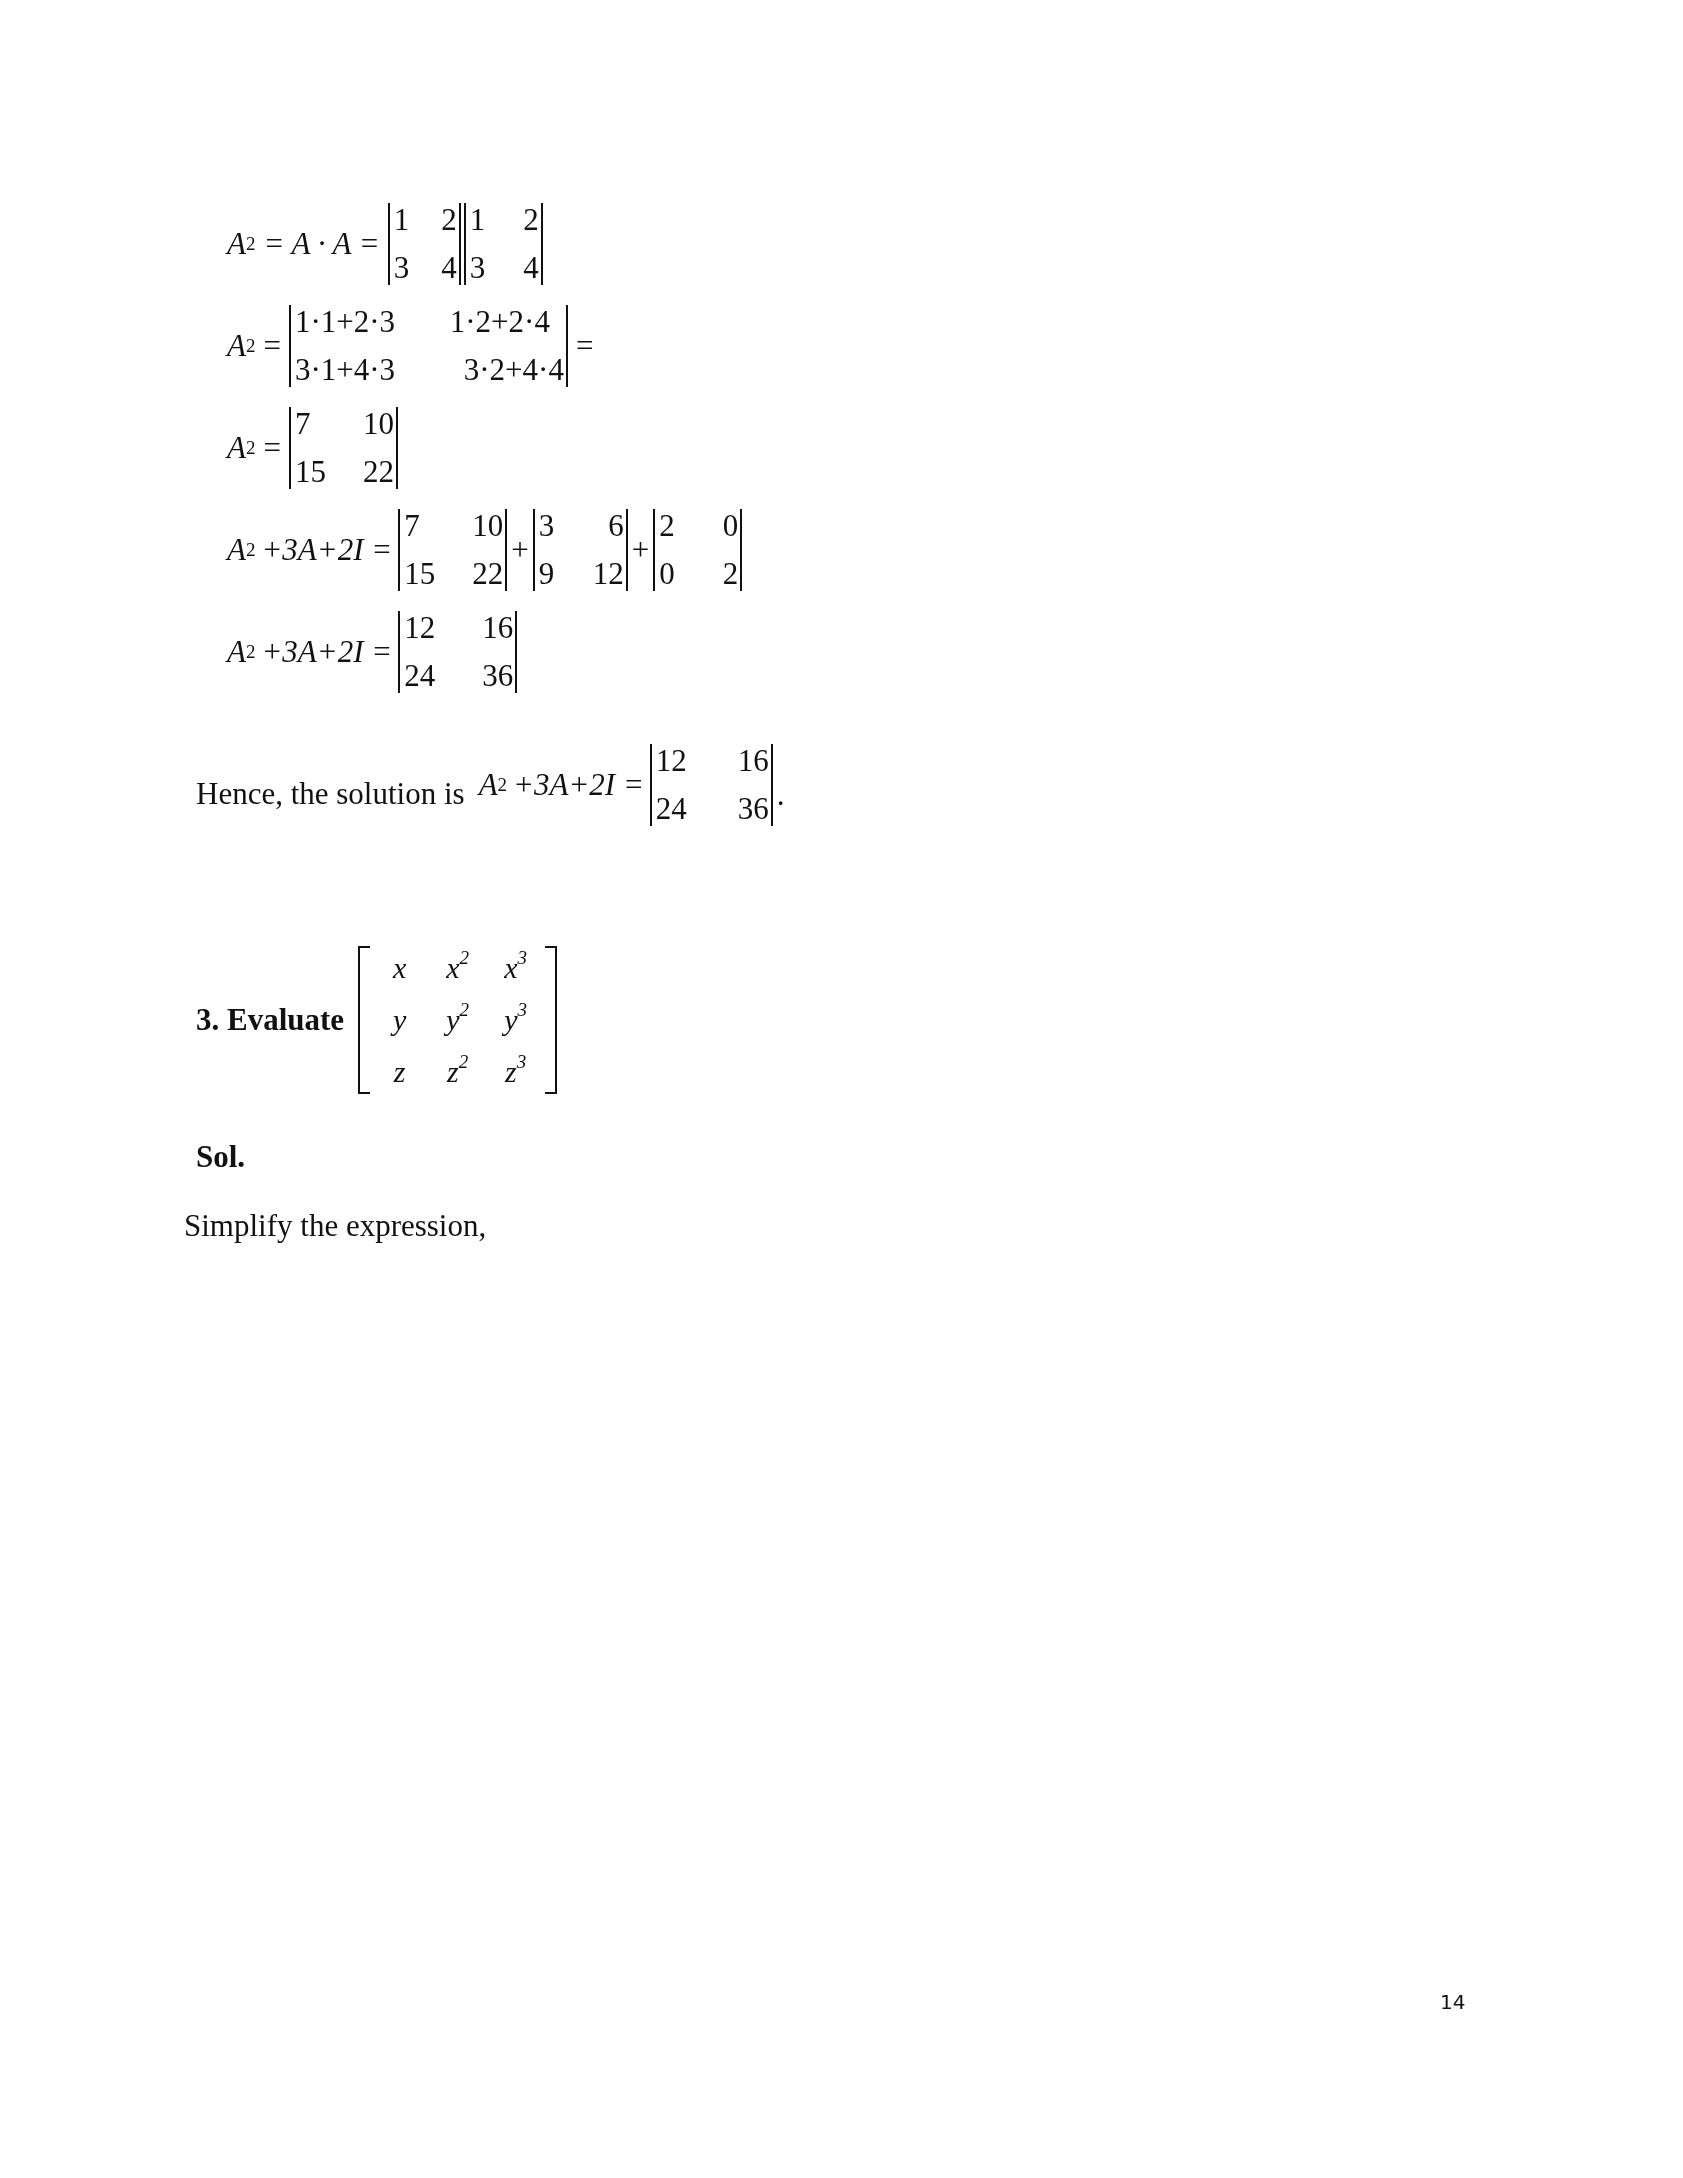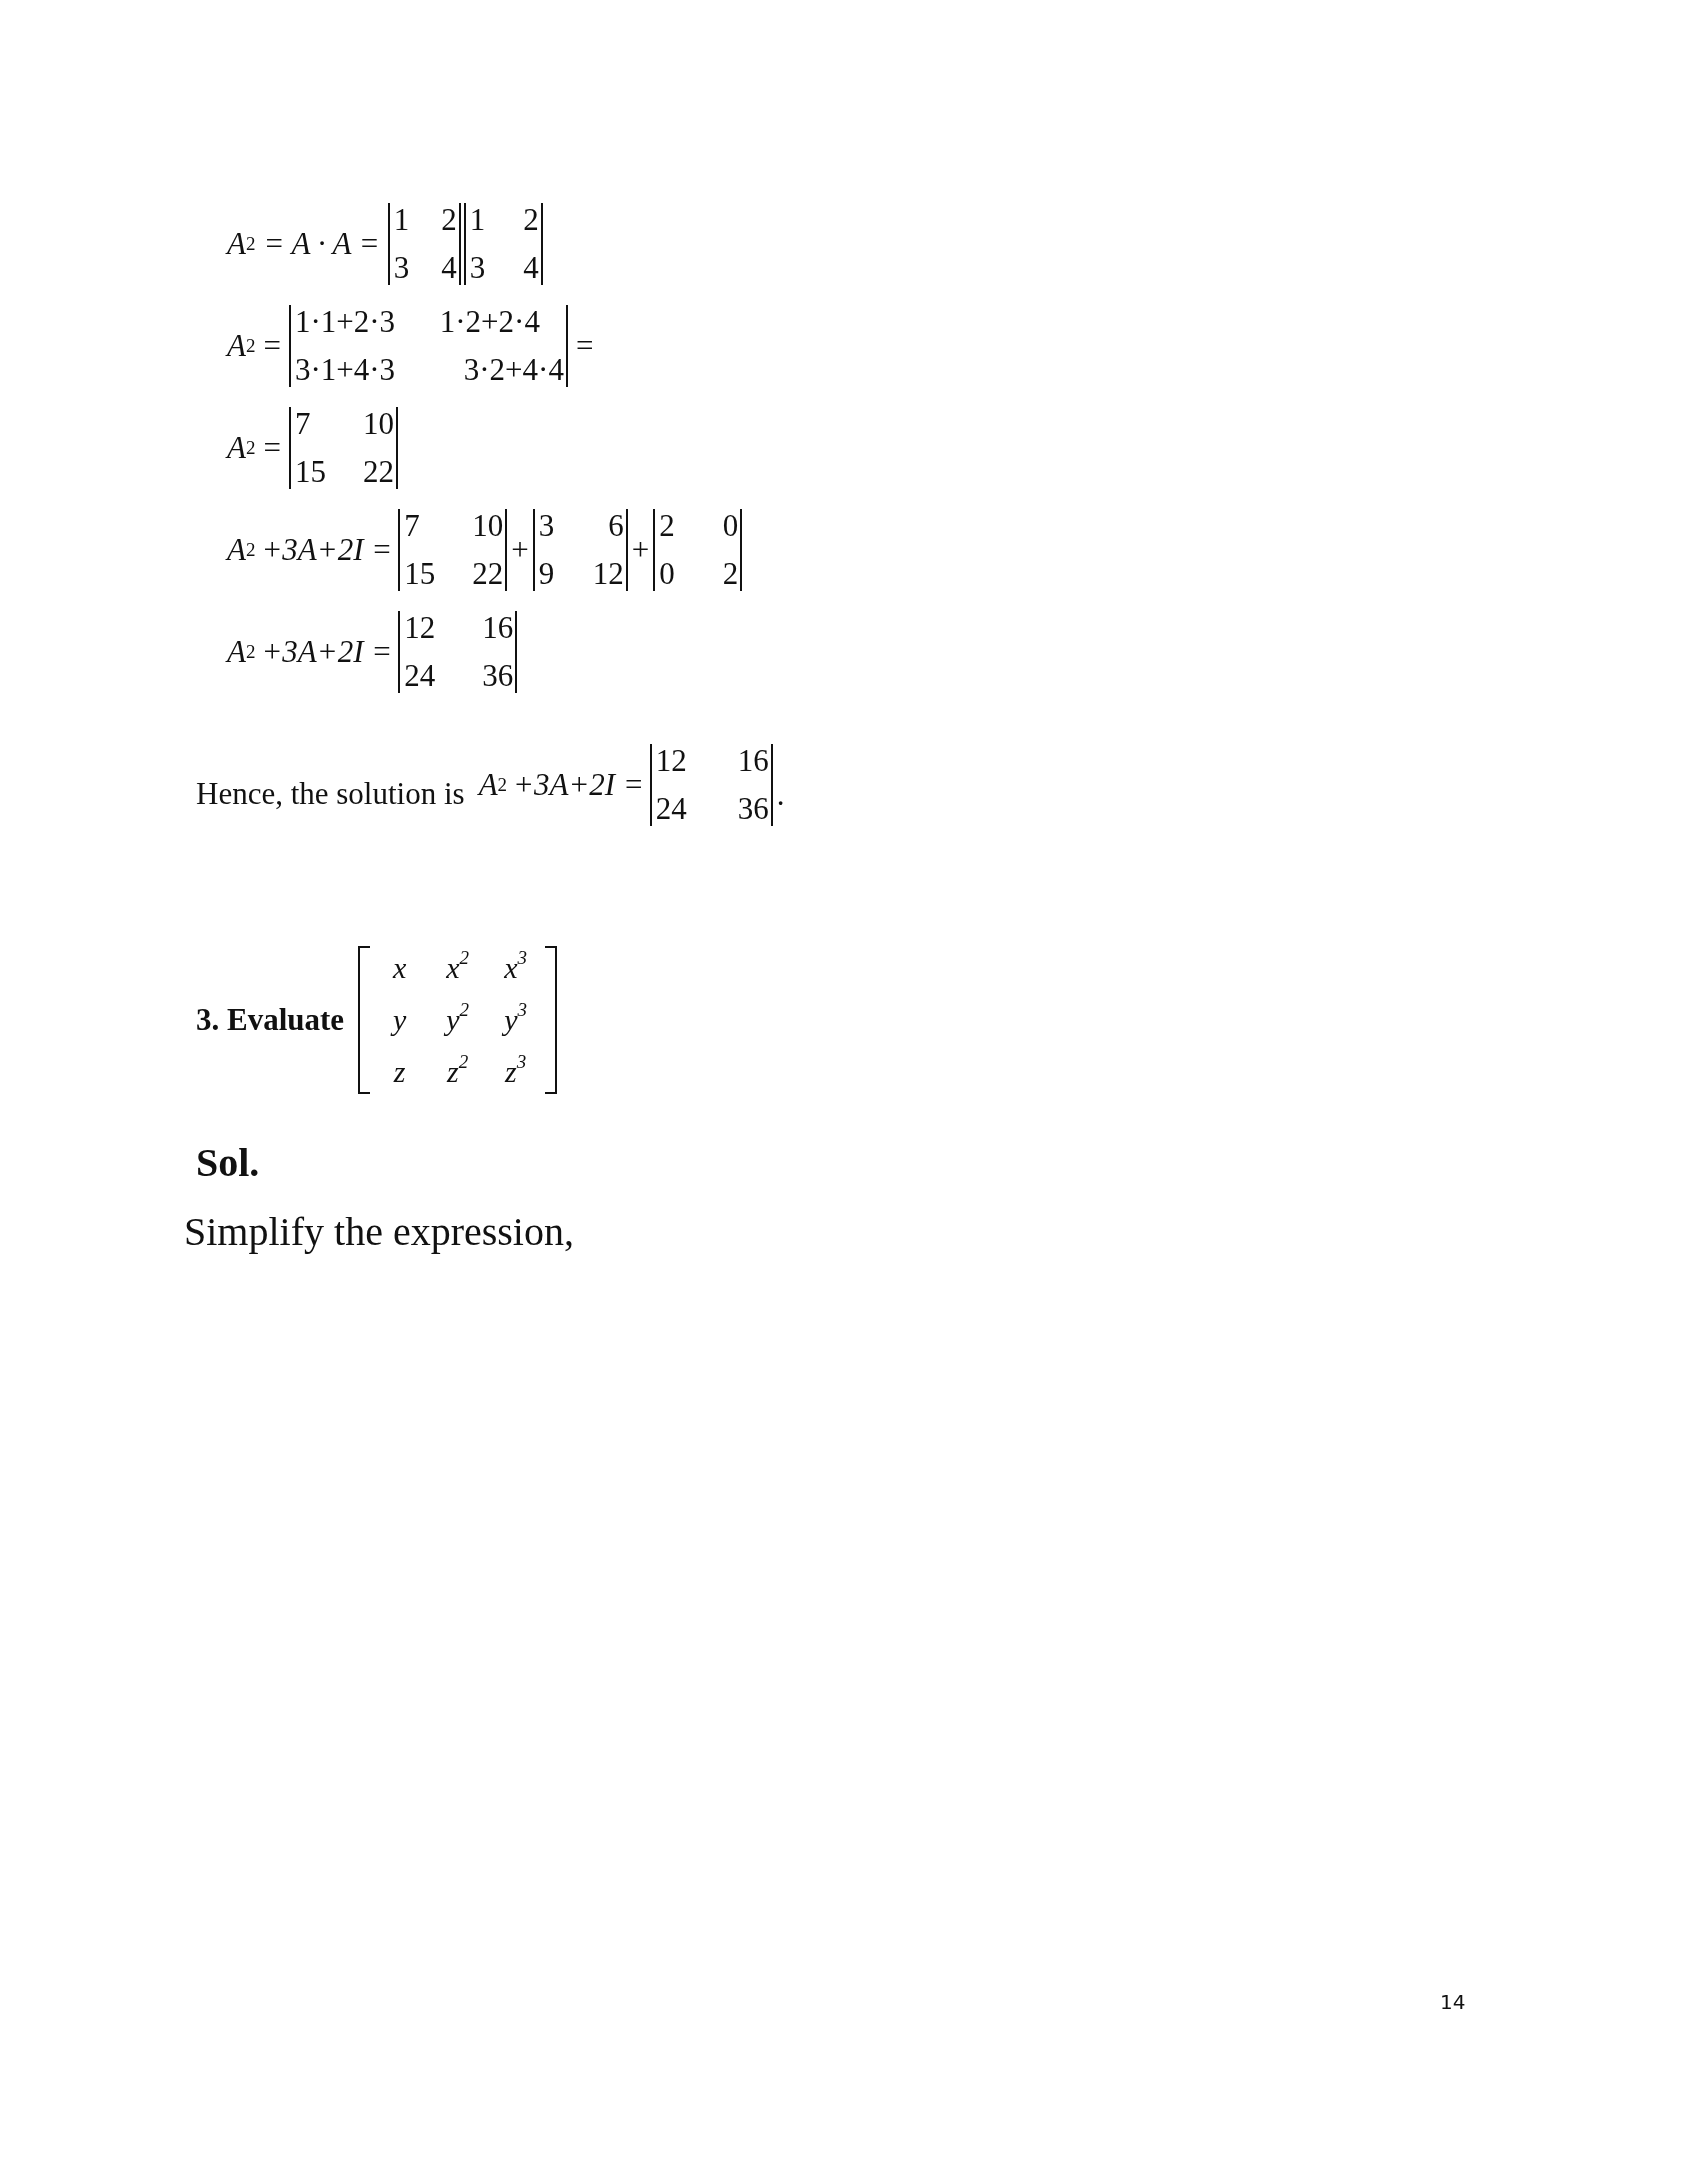--- a/index.html
+++ b/index.html
@@ -14,21 +14,21 @@
   .det .row { display:flex; justify-content:space-between; }
   .det .cell { display:inline-block; }
   .bracket { position:relative; display:inline-grid; padding:4px 14px; row-gap:16px; line-height:36px;
              font-size:30px; }
   .bracket::before, .bracket::after { content:""; position:absolute; top:0; bottom:0; width:10px;
              border-top:2px solid #111; border-bottom:2px solid #111; }
   .bracket::before { left:0; border-left:2px solid #111; }
   .bracket::after { right:0; border-right:2px solid #111; }
   .bracket .row { display:grid; grid-template-columns:55px 61px 55px; }
   .bracket .cell { font-style:italic; text-align:center; }
-  .text { position:absolute; font-size:40px; white-space:nowrap; }
+  .text { position:absolute; font-size:31px; white-space:nowrap; }
   .bold { font-weight:bold; }
   .pagenum { position:absolute; font-family:"DejaVu Sans", sans-serif; font-size:20px; }
 </style>
 </head>
 <body>
 
 <div class="eq" style="left:227px; top:198px; height:91px;">
   <span class="it">A</span>
     <sup>2</sup>
   <span class="op it">= A · A =</span>
@@ -54,21 +54,21 @@
   </span>
 </div>
 
 <div class="eq" style="left:227px; top:300px; height:91px;">
   <span class="it">A</span>
     <sup>2</sup>
   <span class="op">=</span>
   <span class="det" style="width:269px;">
     <span class="row">
         <span class="cell">1·1+2·3</span>
-        <span class="cell" style="margin-right:24px">1·2+2·4</span>
+        <span class="cell" style="margin-right:14px">1·2+2·4</span>
       </span>
     <span class="row">
         <span class="cell">3·1+4·3</span>
         <span class="cell" style="">3·2+4·4</span>
       </span>
   </span>
   <span class="op">=</span>
 </div>
 
 <div class="eq" style="left:227px; top:402px; height:91px;">

